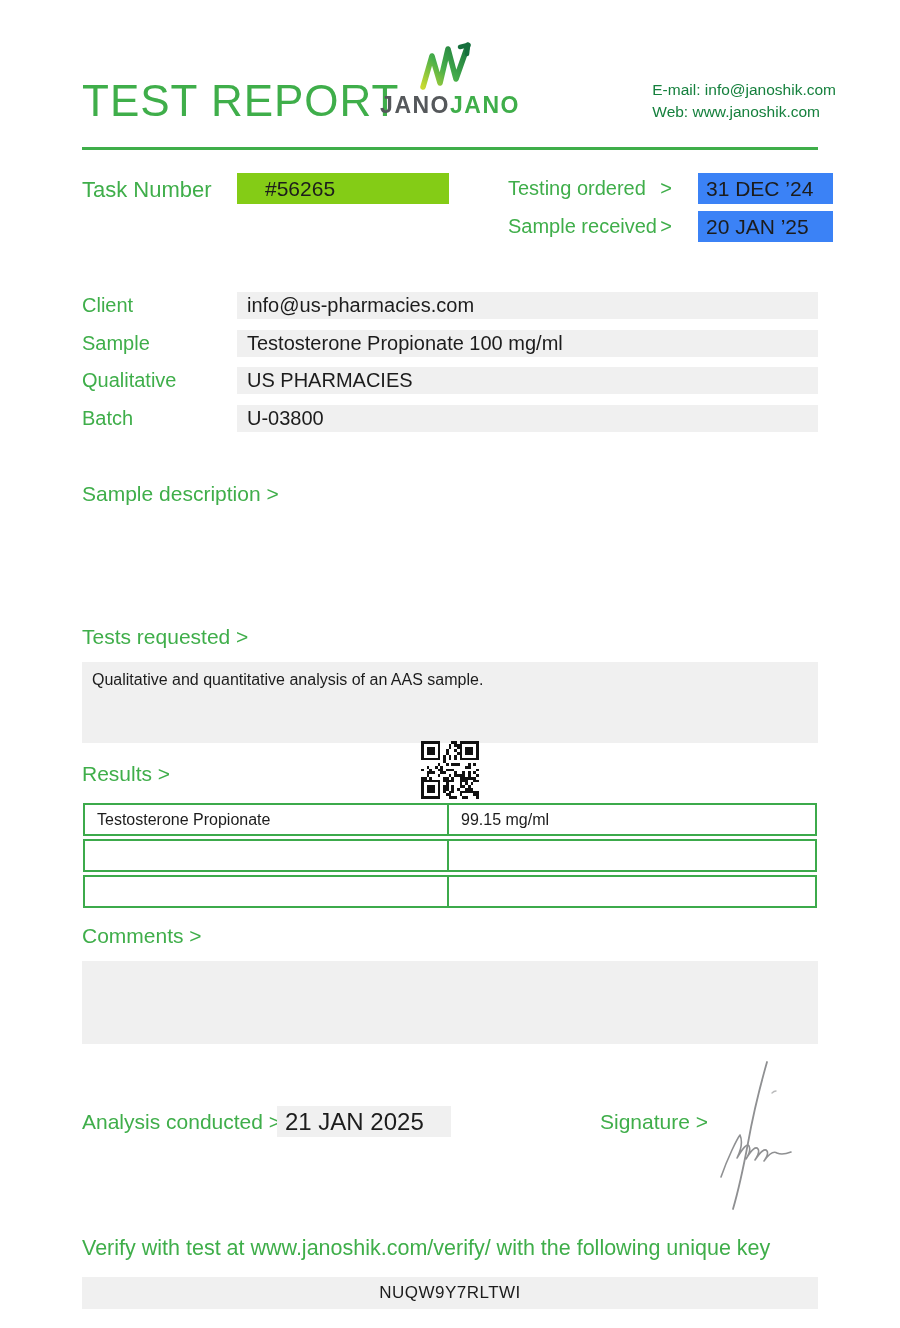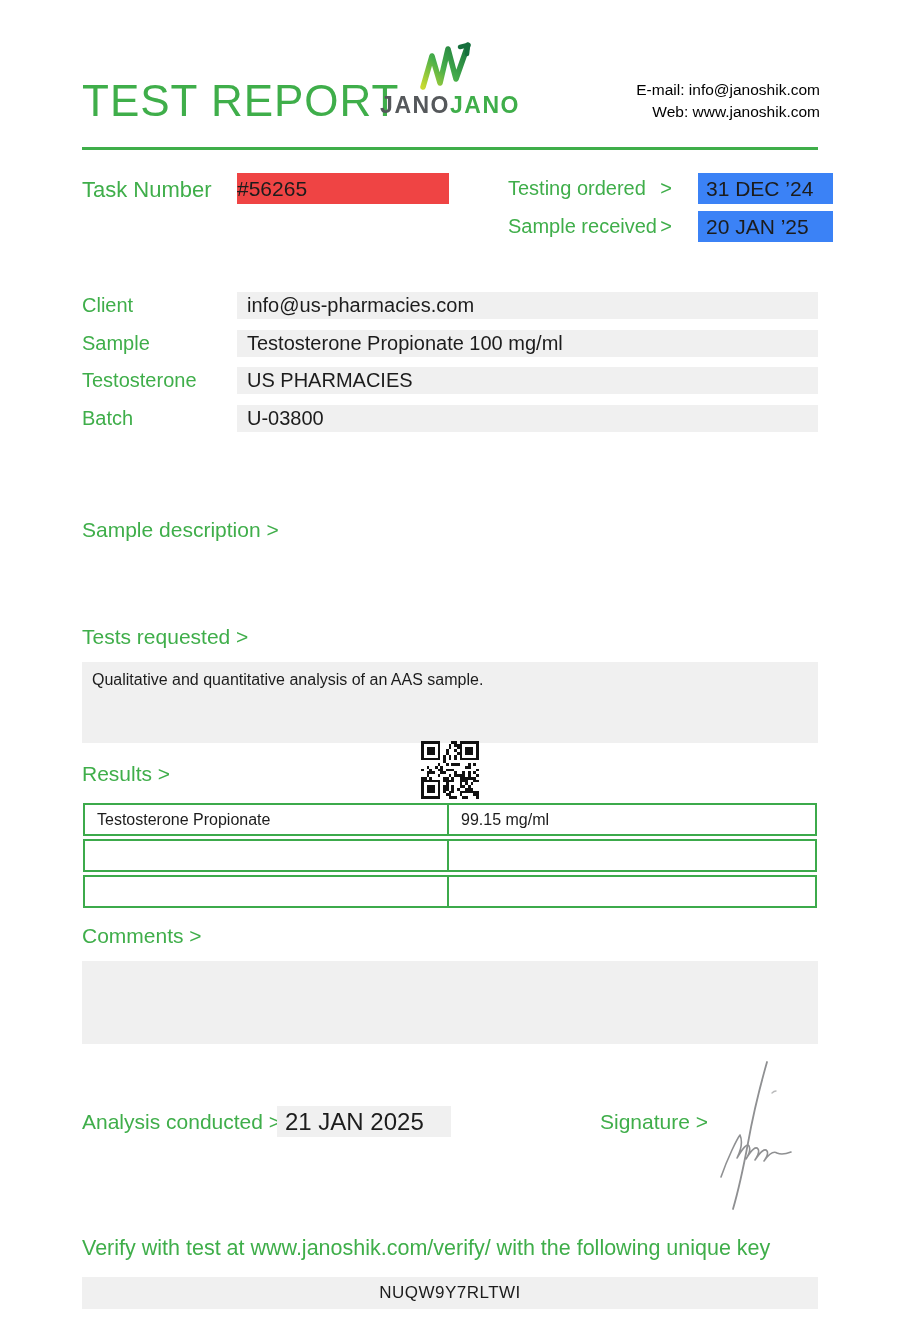--- a/index.html
+++ b/index.html
@@ -21,30 +21,30 @@
     color:#3fae4a; font-weight:400;
   }
   .logo-icon { left:416px; top:42px; width:62px; height:48px; }
   .logo-text {
     left:378px; top:92px; width:144px;
     text-align:center; font-size:23px; font-weight:bold; letter-spacing:1.5px;
     color:#55585b; white-space:nowrap;
   }
   .logo-text .shik { color:#3fae4a; }
   .contact {
-    right:80px; top:79px; text-align:right;
-    font-size:15.5px; line-height:22px; color:#000000;
+    right:64px; top:79px; 
+    font-size:15.5px; line-height:22px; color:#15803d;
   }
   .rule { left:82px; top:147px; width:736px; height:3px; background:#3fae4a; }
 
   
   .task-label { left:82px; top:177px; font-size:22px; color:#3fae4a; }
   .task-box {
     left:237px; top:173px; width:212px; height:31px;
-    background:#ef4444; font-size:21px; line-height:31px; padding-left:0;
+    background:#84cc16; font-size:21px; line-height:31px; padding-left:28px;
   }
   .date-row-label {
     left:508px; width:164px; height:31px;
     display:flex; justify-content:space-between; align-items:center;
     font-size:20px; color:#3fae4a;
   }
   .date-box {
     left:681px; width:135px; height:31px;
     background:#3b82f6; font-size:21px; line-height:31px; padding-left:8px;
     white-space:nowrap;
@@ -149,27 +149,27 @@
     <span>&gt;</span>
   </div>
   <div class="abs date-box" style="top:211px;">20 JAN ’25</div>
 
   <div class="abs info-label" style="top:292px;">Client</div>
   <div class="abs info-box" style="top:292px;">info@us-pharmacies.com</div>
 
   <div class="abs info-label" style="top:330px;">Sample</div>
   <div class="abs info-box" style="top:330px;">Testosterone Propionate 100 mg/ml</div>
 
-  <div class="abs info-label" style="top:367px;">Testosterone</div>
+  <div class="abs info-label" style="top:367px;">Qualitative</div>
   <div class="abs info-box" style="top:367px;">US PHARMACIES</div>
 
   <div class="abs info-label" style="top:405px;">Batch</div>
   <div class="abs info-box" style="top:405px;">U-03800</div>
 
-  <div class="abs sec-heading" style="top:482px;margin-top:36px;">Sample description &gt;</div>
+  <div class="abs sec-heading" style="top:482px;">Sample description &gt;</div>
 
   <div class="abs sec-heading" style="top:625px;">Tests requested &gt;</div>
   <div class="abs sec-box" style="top:662px; height:81px;">Qualitative and quantitative analysis of an AAS sample.</div>
 
   <svg class="abs qr" id="qr-svg" viewBox="0 0 21 21" shape-rendering="crispEdges" fill="#111">
       <rect x="0" y="0" width="1" height="1"></rect>
       <rect x="1" y="0" width="1" height="1"></rect>
       <rect x="2" y="0" width="1" height="1"></rect>
       <rect x="3" y="0" width="1" height="1"></rect>
       <rect x="4" y="0" width="1" height="1"></rect>

